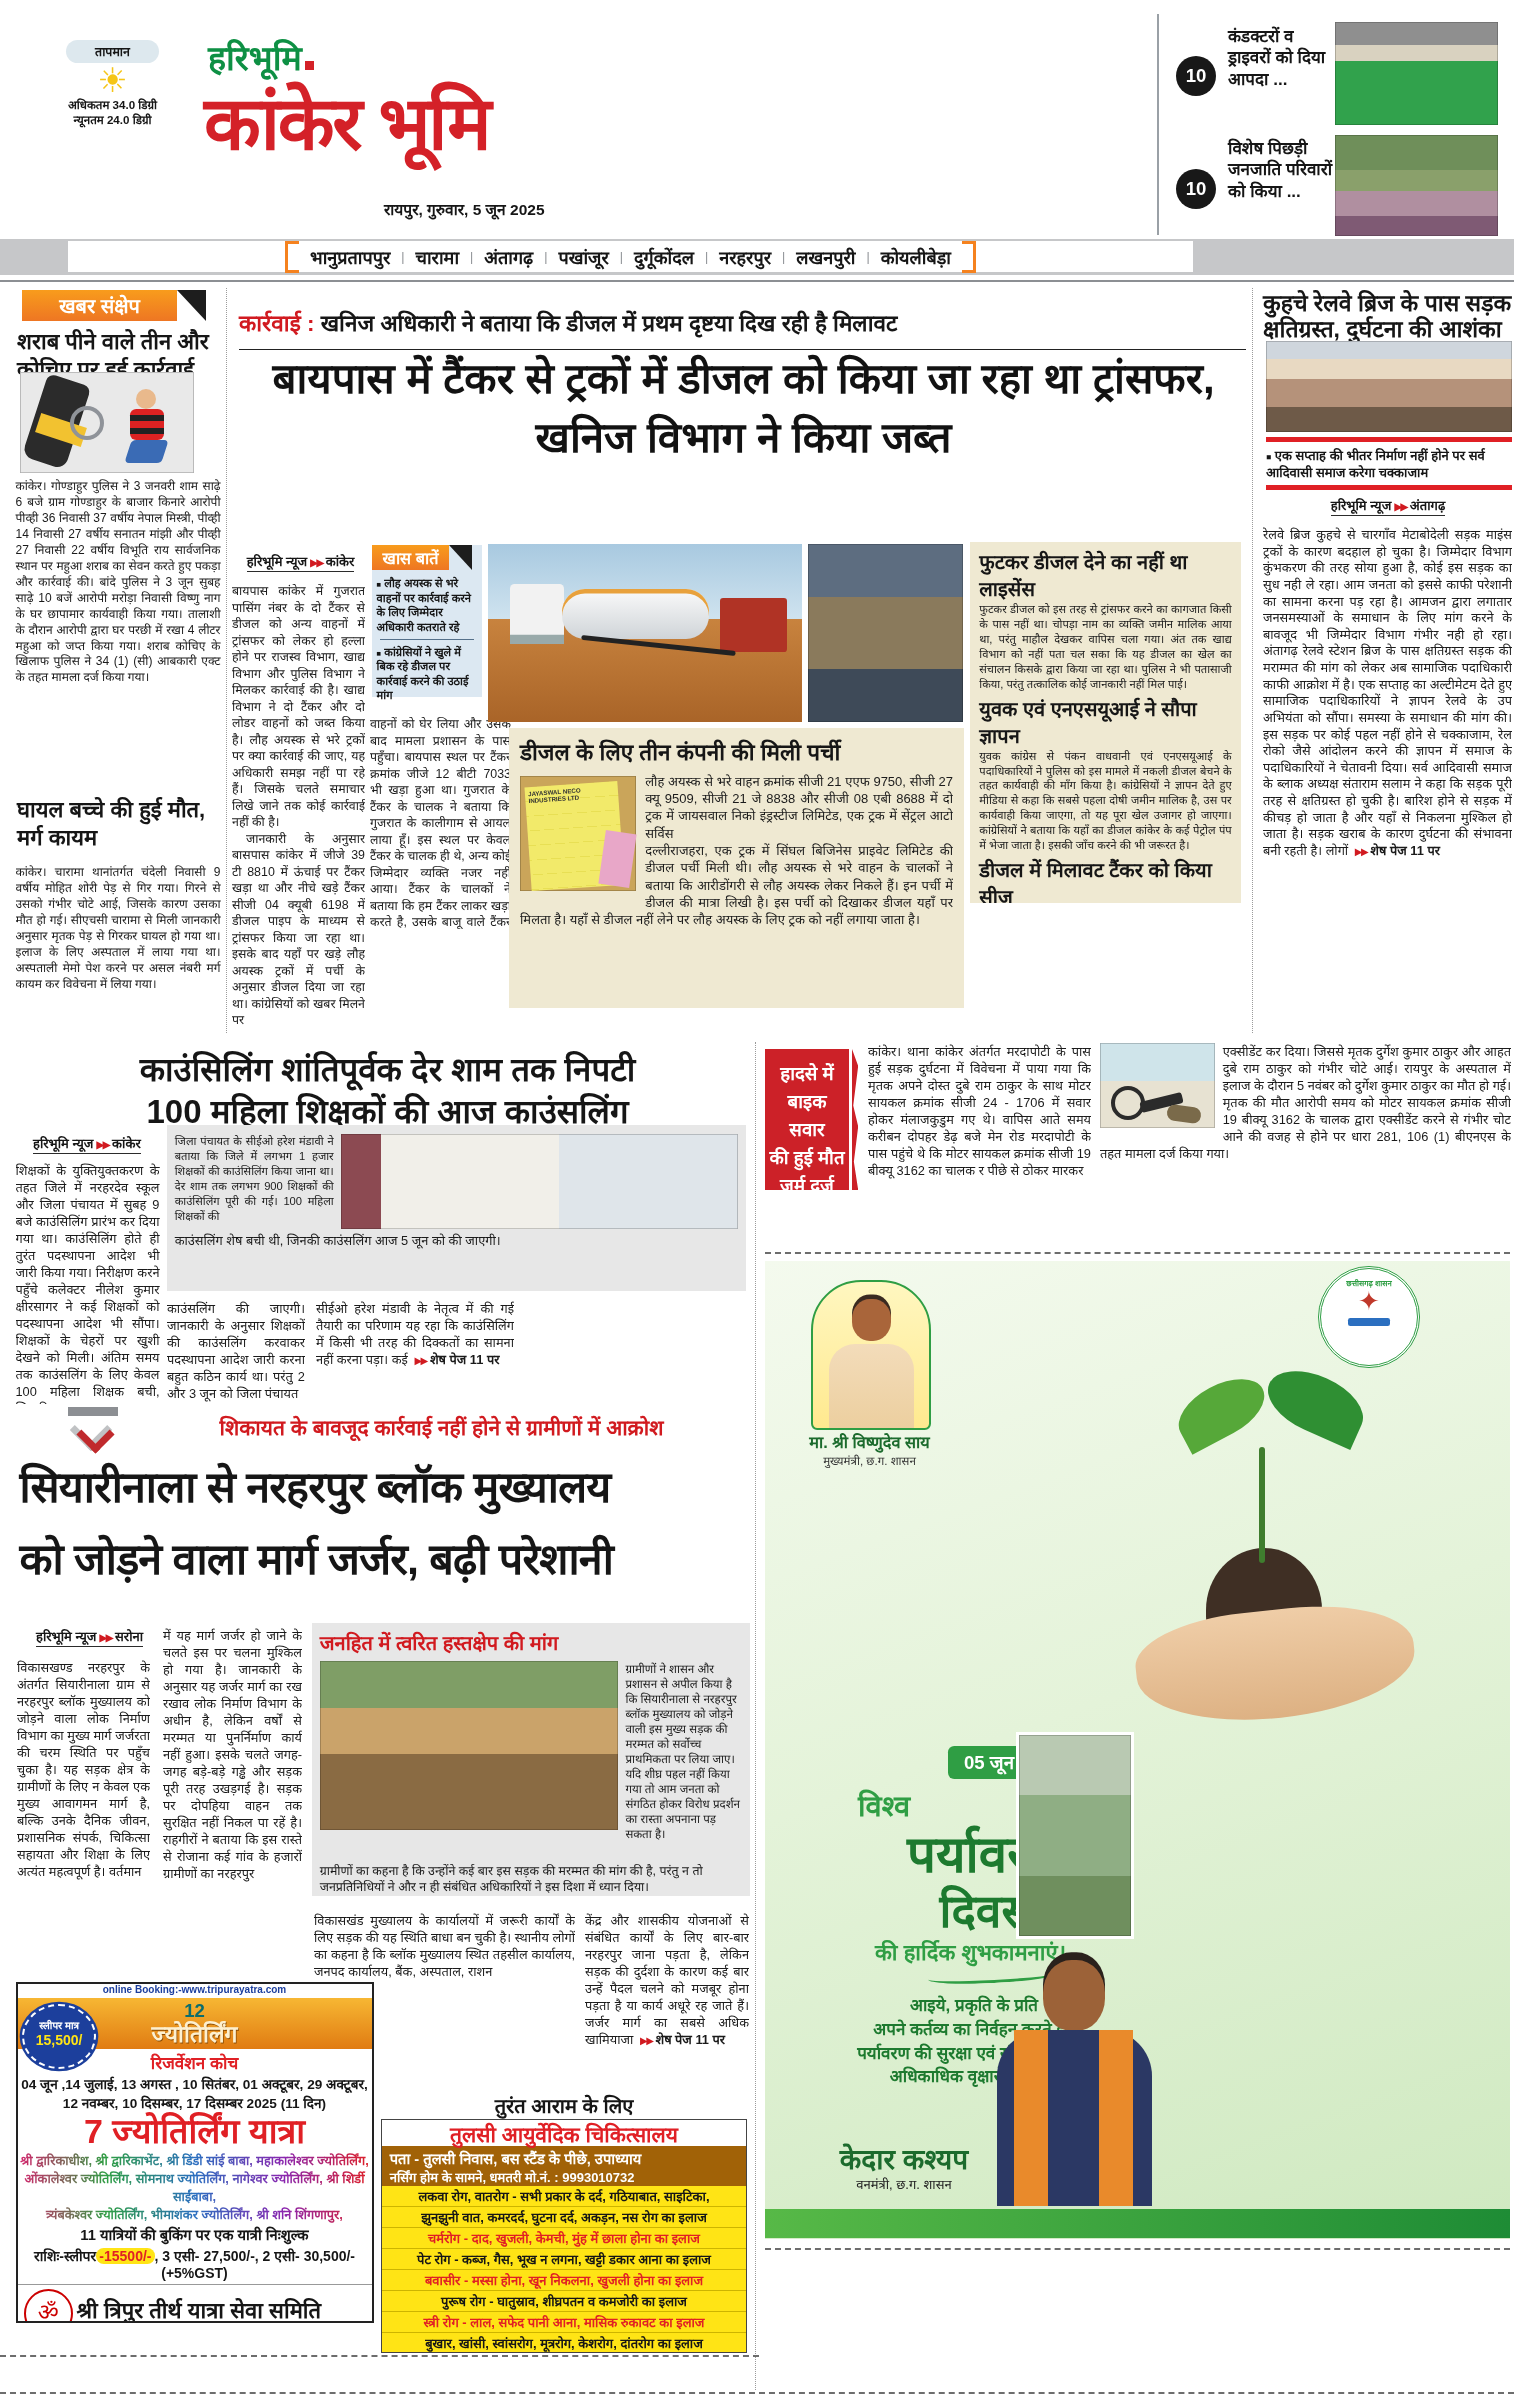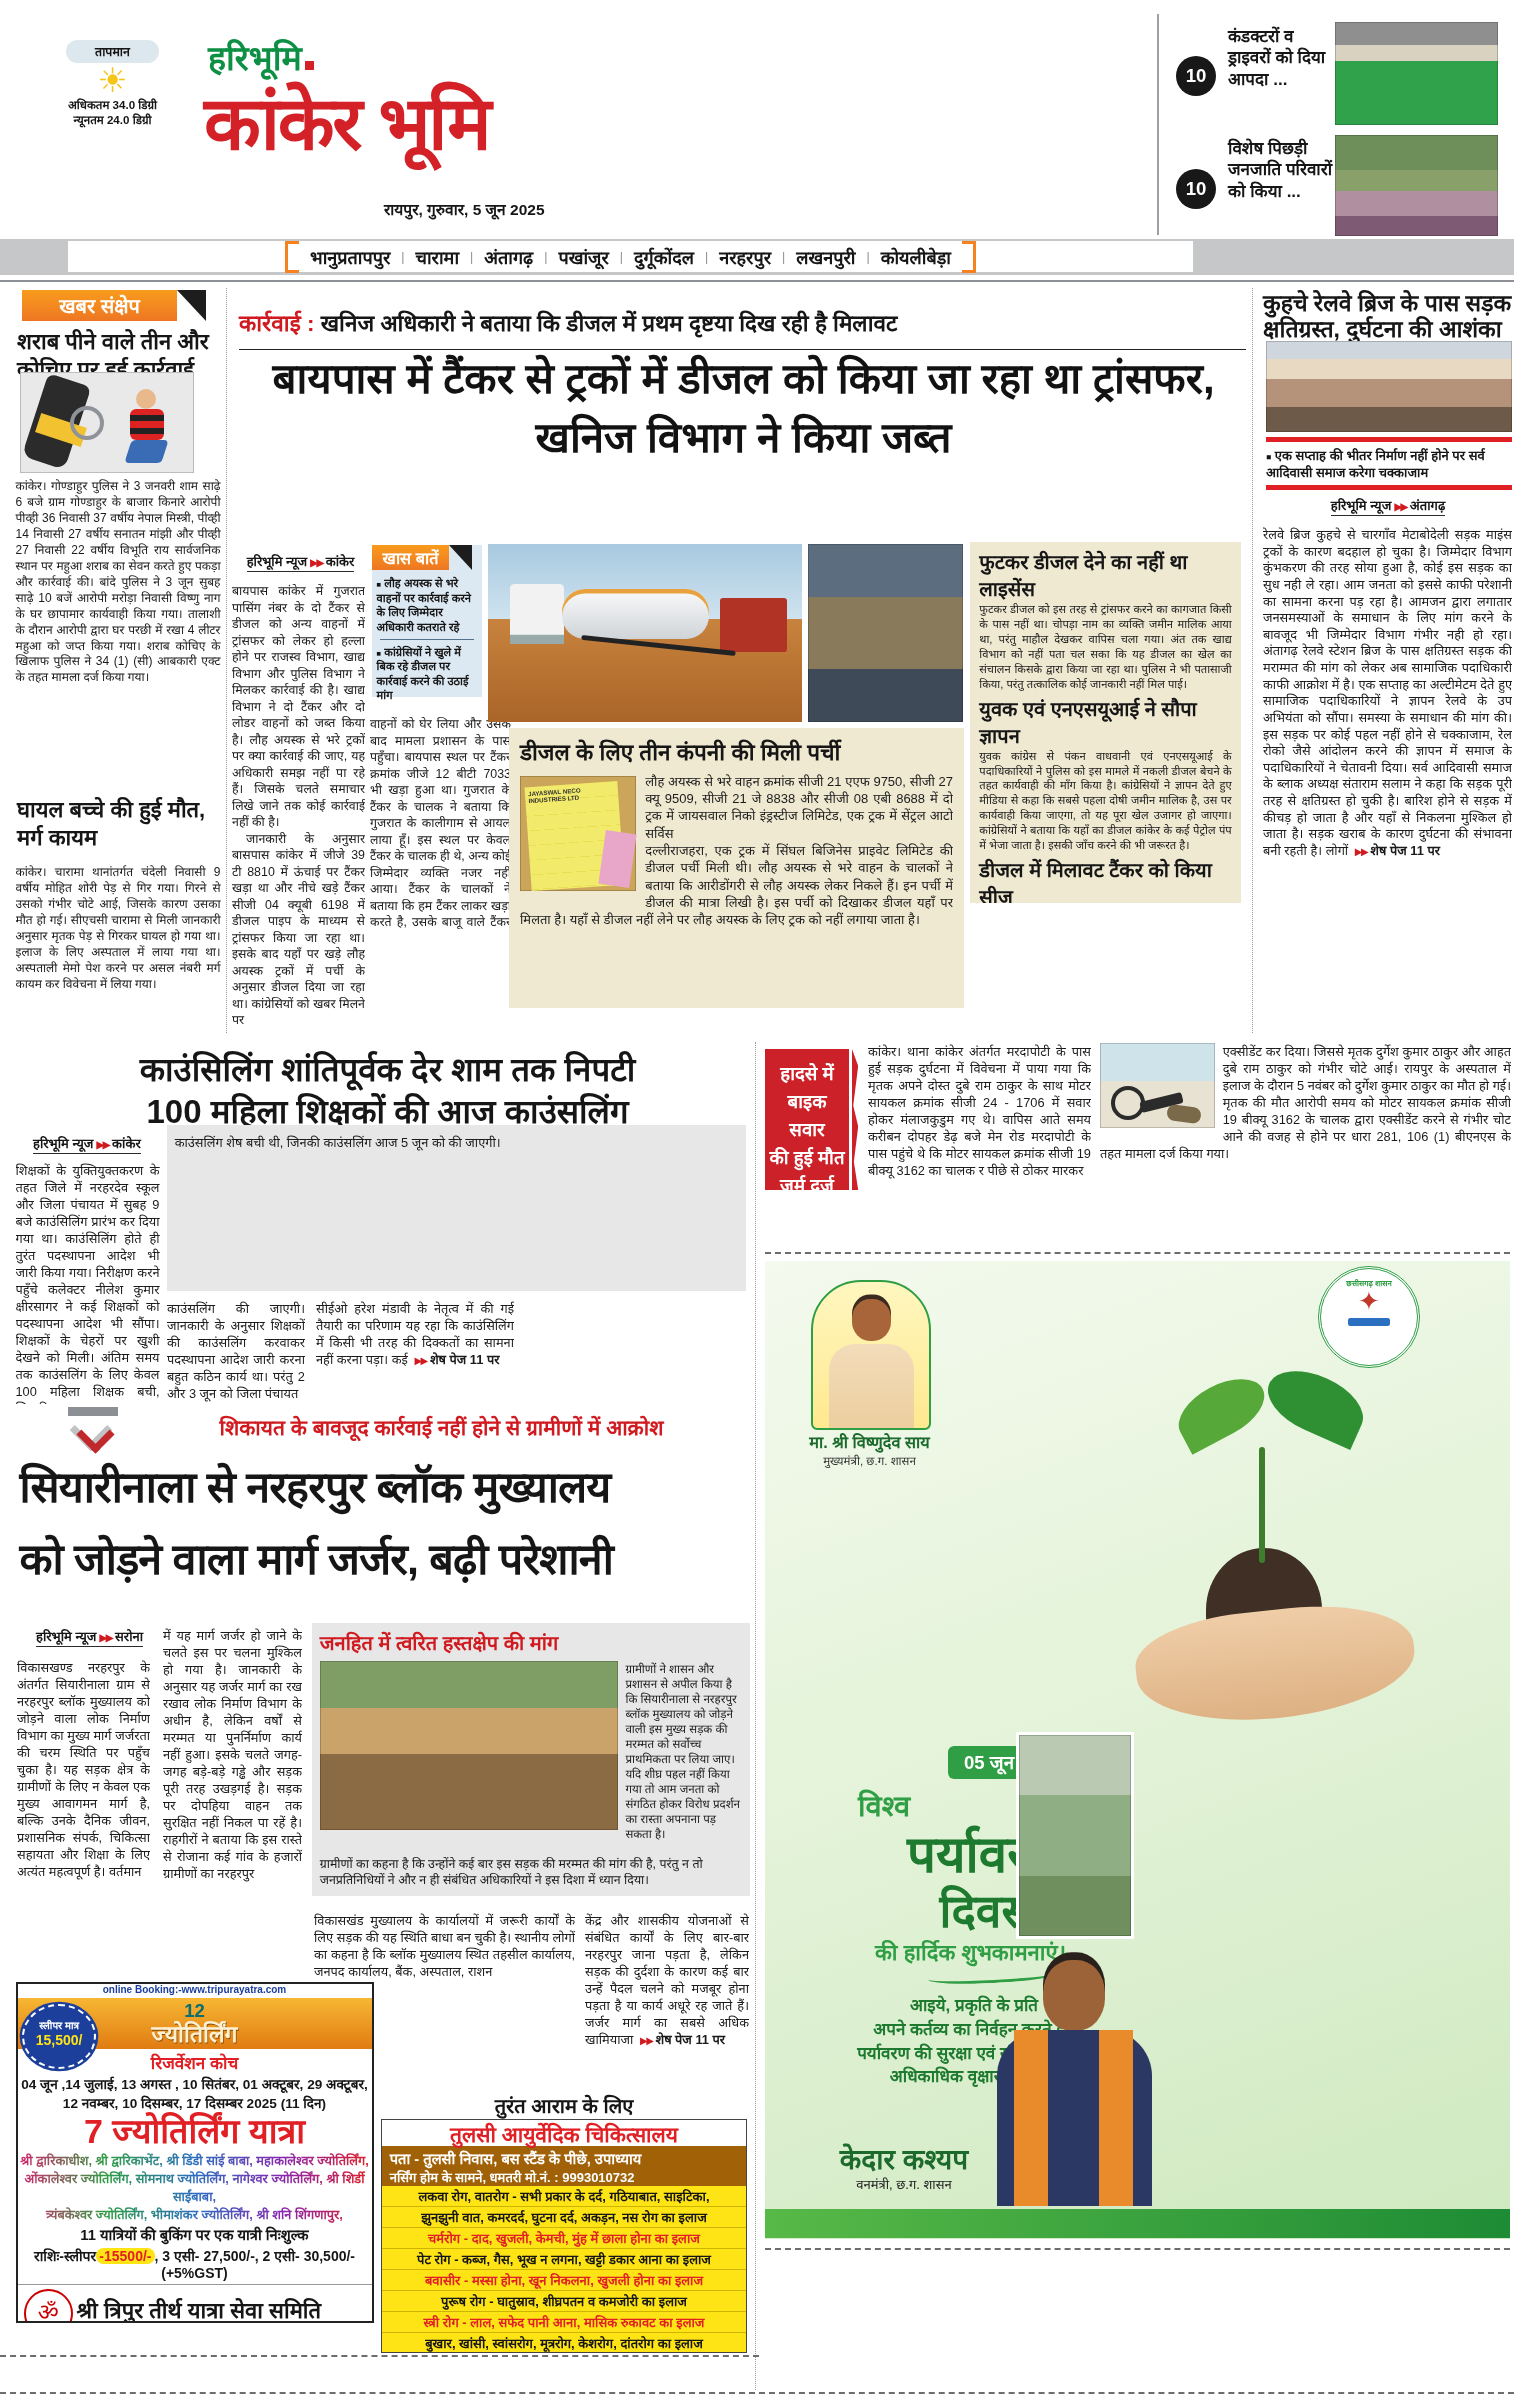--- a/index.html
+++ b/index.html
@@ -169,20 +169,24 @@
   <div class="a hid j news" style="left:1263px;top:527px;width:249px;height:507px;font-size:12.8px;line-height:1.3"><span>रेलवे ब्रिज कुहचे से चारगाँव मेटाबोदेली सड़क माइंस ट्रकों के कारण बदहाल हो चुका है। जिम्मेदार विभाग कुंभकरण की तरह सोया हुआ है, कोई इस सड़क का सुध नही ले रहा। आम जनता को इससे काफी परेशानी का सामना करना पड़ रहा है। आमजन द्वारा लगातार जनसमस्याओं के समाधान के लिए मांग करने के बावजूद भी जिम्मेदार विभाग गंभीर नही हो रहा। अंतागढ़ रेलवे स्टेशन ब्रिज के पास क्षतिग्रस्त सड़क की मराम्मत की मांग को लेकर अब सामाजिक पदाधिकारी काफी आक्रोश में है। एक सप्ताह का अल्टीमेटम देते हुए सामाजिक पदाधिकारियों ने ज्ञापन रेलवे के उप अभियंता को सौंपा। समस्या के समाधान की मांग की। इस सड़क पर कोई पहल नहीं होने से चक्काजाम, रेल रोको जैसे आंदोलन करने की ज्ञापन में समाज के पदाधिकारियों ने चेतावनी दिया। सर्व आदिवासी समाज के ब्लाक अध्यक्ष संताराम सलाम ने कहा कि सड़क पूरी तरह से क्षतिग्रस्त हो चुकी है। बारिश होने से सड़क में कीचड़ हो जाता है और यहाँ से निकलना मुश्किल हो जाता है। सड़क खराब के कारण दुर्घटना की संभावना बनी रहती है। लोगों</span> <span class="arw">▶▶</span><span class="cont">शेष पेज 11 पर</span></div>
 
   <div class="a b c" style="left:15.5px;top:1046px;width:744px;font-size:33px">काउंसिलिंग शांतिपूर्वक देर शाम तक निपटी</div>
   <div class="a b c" style="left:15.5px;top:1088px;width:744px;font-size:33px">100 महिला शिक्षकों की आज काउंसलिंग</div>
   <div class="a" style="left:33px;top:1134px">
     <span class="byl"><span>हरिभूमि न्यूज</span><span class="arw">▶▶</span><span>कांकेर</span></span>
   </div>
   <div class="a hid j news" style="left:15.5px;top:1162px;width:144px;height:242px;font-size:12.8px">शिक्षकों के युक्तियुक्तकरण के तहत जिले में नरहरदेव स्कूल और जिला पंचायत में सुबह 9 बजे काउंसिलिंग प्रारंभ कर दिया गया था। काउंसिलिंग होते ही तुरंत पदस्थापना आदेश भी जारी किया गया। निरीक्षण करने पहुँचे कलेक्टर नीलेश कुमार क्षीरसागर ने कई शिक्षकों को पदस्थापना आदेश भी सौंपा। शिक्षकों के चेहरों पर खुशी देखने को मिली। अंतिम समय तक काउंसलिंग के लिए केवल 100 महिला शिक्षक बची, जिनकी आज</div>
 
   <div class="a gbx hid" style="left:167px;top:1125px;width:579px;height:166px;padding:6.2px 7.7px;box-sizing:border-box">
+    <div style="display:flex;gap:7.7px;margin-top:3.1px">
+      <div class="j news" style="width:159px;font-size:11.2px">जिला पंचायत के सीईओ हरेश मंडावी ने बताया कि जिले में लगभग 1 हजार शिक्षकों की काउंसिलिंग किया जाना था। देर शाम तक लगभग 900 शिक्षकों की काउंसिलिंग पूरी की गई। 100 महिला शिक्षकों की</div>
+      <div class="ph" style="flex:1;height:95px;background:linear-gradient(90deg,#8c4a52 0 10%,#f1efe9 10% 55%,#dfe5ea 55% 100%)"></div>
+    </div>
     <div class="news" style="font-size:12.8px;margin-top:3.1px">काउंसलिंग शेष बची थी, जिनकी काउंसलिंग आज 5 जून को की जाएगी।</div>
   </div>
   <div class="a hid j news" style="left:167px;top:1300px;width:138px;height:105px;font-size:12.8px">काउंसलिंग की जाएगी। जानकारी के अनुसार शिक्षकों की काउंसलिंग करवाकर पदस्थापना आदेश जारी करना बहुत कठिन कार्य था। परंतु 2 और 3 जून को जिला पंचायत</div>
   <div class="a hid j news" style="left:316px;top:1300px;width:198px;height:105px;font-size:12.8px"><span>सीईओ हरेश मंडावी के नेतृत्व में की गई तैयारी का परिणाम यह रहा कि काउंसिलिंग में किसी भी तरह की दिक्कतों का सामना नहीं करना पड़ा। कई</span> <span class="arw">▶▶</span><span class="cont">शेष पेज 11 पर</span></div>
 
   <div class="a" style="left:68px;top:1407px;width:54px;height:36px">
     <div style="position:absolute;left:0;top:0;width:50px;height:9.3px;background:#8c8f93"></div>
     <div style="position:absolute;left:7.7px;top:7.7px;width:23px;height:23px;border-right:7.7px solid #c0c2c4;border-bottom:7.7px solid #c0c2c4;transform:rotate(45deg)"></div>
     <div style="position:absolute;left:14px;top:14px;width:20px;height:20px;border-right:7px solid #c02a2d;border-bottom:7px solid #c02a2d;transform:rotate(45deg)"></div>
   </div>
@@ -195,21 +199,21 @@
   </div>
   <div class="a hid j news" style="left:17px;top:1659px;width:133px;height:325px;font-size:12.8px">विकासखण्ड नरहरपुर के अंतर्गत सियारीनाला ग्राम से नरहरपुर ब्लॉक मुख्यालय को जोड़ने वाला लोक निर्माण विभाग का मुख्य मार्ग जर्जरता की चरम स्थिति पर पहुँच चुका है। यह सड़क क्षेत्र के ग्रामीणों के लिए न केवल एक मुख्य आवागमन मार्ग है, बल्कि उनके दैनिक जीवन, प्रशासनिक संपर्क, चिकित्सा सहायता और शिक्षा के लिए अत्यंत महत्वपूर्ण है। वर्तमान</div>
   <div class="a hid j news" style="left:163px;top:1627px;width:139px;height:358px;font-size:12.8px">में यह मार्ग जर्जर हो जाने के चलते इस पर चलना मुश्किल हो गया है। जानकारी के अनुसार यह जर्जर मार्ग का रख रखाव लोक निर्माण विभाग के अधीन है, लेकिन वर्षों से मरम्मत या पुनर्निर्माण कार्य नहीं हुआ। इसके चलते जगह-जगह बड़े-बड़े गड्ढे और सड़क पूरी तरह उखड़गई है। सड़क पर दोपहिया वाहन तक सुरक्षित नहीं निकल पा रहें है। राहगीरों ने बताया कि इस रास्ते से रोजाना कई गांव के हजारों ग्रामीणों का नरहरपुर</div>
 
   <div class="a gbx hid" style="left:312px;top:1623px;width:438px;height:273px;padding:6.2px 7.7px;box-sizing:border-box">
     <div class="b" style="font-size:20px;color:#d11a1f">जनहित में त्वरित हस्तक्षेप की मांग</div>
     <div style="display:flex;gap:7.7px;margin-top:4.6px">
       <div class="ph" style="width:298px;height:169px;background:linear-gradient(180deg,#7f9e66 0 28%,#caa36a 28% 55%,#8a6b43 55% 100%),repeating-linear-gradient(100deg,rgba(60,40,20,.0) 0 9.3px,rgba(60,40,20,.18) 9.3px 20px)"></div>
       <div class="news" style="flex:1;font-size:11.6px;line-height:1.3">ग्रामीणों ने शासन और प्रशासन से अपील किया है कि सियारीनाला से नरहरपुर ब्लॉक मुख्यालय को जोड़ने वाली इस मुख्य सड़क की मरम्मत को सर्वोच्च प्राथमिकता पर लिया जाए। यदि शीघ्र पहल नहीं किया गया तो आम जनता को संगठित होकर विरोध प्रदर्शन का रास्ता अपनाना पड़ सकता है।</div>
     </div>
-    <div class="news" style="font-size:12.4px;margin-top:14px">ग्रामीणों का कहना है कि उन्होंने कई बार इस सड़क की मरम्मत की मांग की है, परंतु न तो जनप्रतिनिधियों ने और न ही संबंधित अधिकारियों ने इस दिशा में ध्यान दिया।</div>
+    <div class="news" style="font-size:12.4px;margin-top:21px">ग्रामीणों का कहना है कि उन्होंने कई बार इस सड़क की मरम्मत की मांग की है, परंतु न तो जनप्रतिनिधियों ने और न ही संबंधित अधिकारियों ने इस दिशा में ध्यान दिया।</div>
   </div>
   <div class="a hid j news" style="left:314px;top:1912px;width:261px;height:178px;font-size:12.8px">विकासखंड मुख्यालय के कार्यालयों में जरूरी कार्यों के लिए सड़क की यह स्थिति बाधा बन चुकी है। स्थानीय लोगों का कहना है कि ब्लॉक मुख्यालय स्थित तहसील कार्यालय, जनपद कार्यालय, बैंक, अस्पताल, राशन</div>
   <div class="a hid j news" style="left:585px;top:1912px;width:164px;height:178px;font-size:12.8px"><span>केंद्र और शासकीय योजनाओं से संबंधित कार्यों के लिए बार-बार नरहरपुर जाना पड़ता है, लेकिन सड़क की दुर्दशा के कारण कई बार उन्हें पैदल चलने को मजबूर होना पड़ता है या कार्य अधूरे रह जाते हैं। जर्जर मार्ग का सबसे अधिक खामियाजा</span> <span class="arw">▶▶</span><span class="cont">शेष पेज 11 पर</span></div>
 
   <div class="a dotv" style="left:755px;top:1042px;height:1348px"></div>
 
   <div class="a c wt b" style="left:765px;top:1049px;width:84px;height:141px;background:#cc2128;font-size:18.6px;line-height:1.5;padding-top:11px;box-sizing:border-box">
     <div>हादसे में बाइक</div>
     <div>सवार</div>
     <div>की हुई मौत</div>

